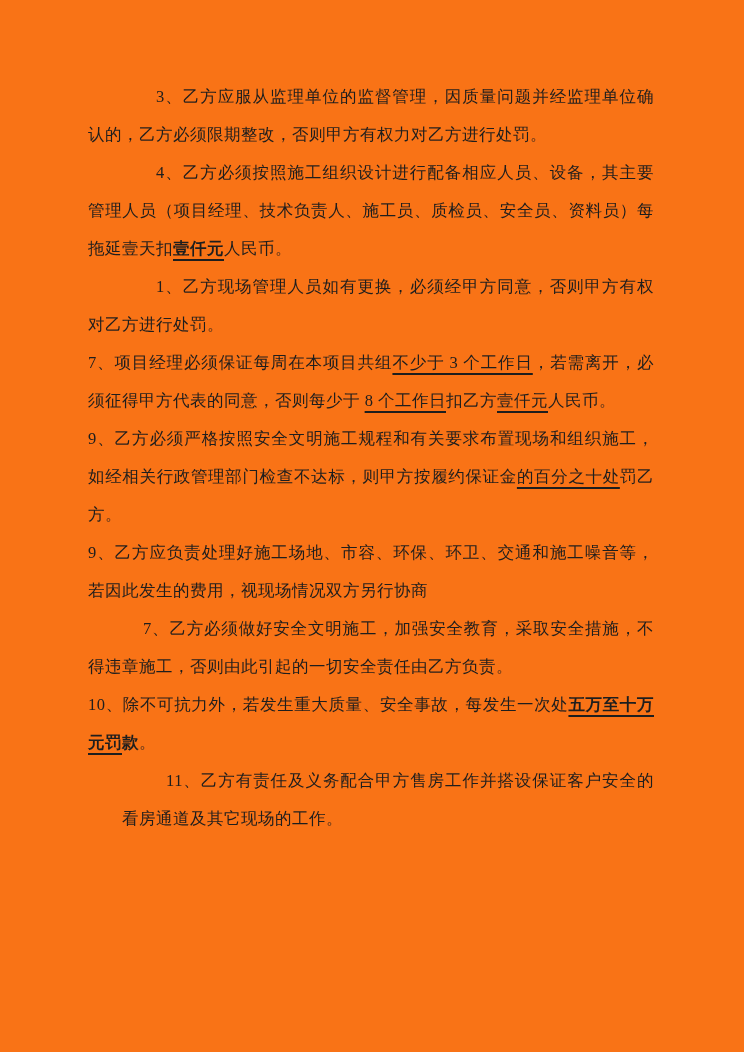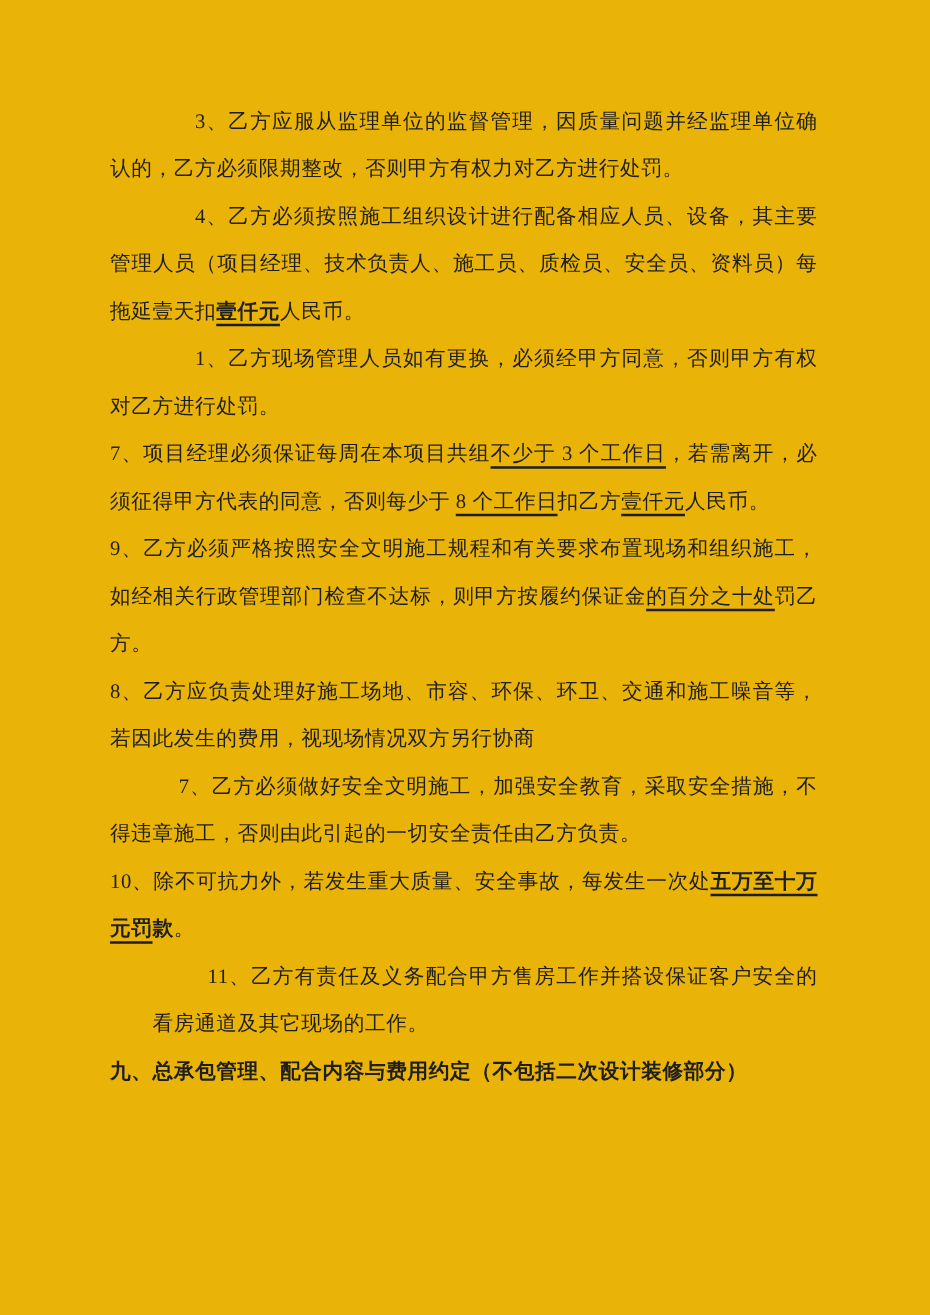--- a/index.html
+++ b/index.html
@@ -4,21 +4,21 @@
 <style>
   html,body{margin:0;padding:0;}
   body{
     width:744px;height:1052px;
     background:#ffffff;
     font-family:"Liberation Serif","DejaVu Serif",serif;
   }
   .page{
     position:relative;
     width:744px;height:1052px;
-    background:#eab308;
+    background:#f97316;
     overflow:hidden;
     text-decoration:underline;
   }
   .doc{
     position:absolute;
     left:88px;top:78px;
     width:566px;
     font-size:16.5px;
     line-height:38px;
     color:#1e1e1e;
@@ -45,19 +45,18 @@
 </head>
 <body>
 
 <div class="page">
   <div class="doc" style="color: rgb(30, 30, 30);">
       <p class="para indent-large"><span>3、乙方应服从监理单位的监督管理，因质量问题并经监理单位确认的，乙方必须限期整改，否则甲方有权力对乙方进行处罚。</span></p>
       <p class="para indent-large"><span>4、乙方必须按照施工组织设计进行配备相应人员、设备，其主要管理人员（项目经理、技术负责人、施工员、质检员、安全员、资料员）每拖延壹天扣</span><span class="b u">壹仟元</span><span>人民币。</span></p>
       <p class="para indent-large"><span>1、乙方现场管理人员如有更换，必须经甲方同意，否则甲方有权对乙方进行处罚。</span></p>
       <p class="para indent-none"><span>7、项目经理必须保证每周在本项目共组</span><span class="u">不少于 3 个工作日</span><span>，若需离开，必须征得甲方代表的同意，否则每少于 </span><span class="u">8 个工作日</span><span>扣乙方</span><span class="u">壹仟元</span><span>人民币。</span></p>
       <p class="para indent-none"><span>9、乙方必须严格按照安全文明施工规程和有关要求布置现场和组织施工，如经相关行政管理部门检查不达标，则甲方按履约保证金</span><span class="u">的百分之十处</span><span>罚乙方。</span></p>
-      <p class="para indent-none"><span>8、乙方应负责处理好施工场地、市容、环保、环卫、交通和施工噪音等，若因此发生的费用，视现场情况双方另行协商</span></p>
+      <p class="para indent-none"><span>9、乙方应负责处理好施工场地、市容、环保、环卫、交通和施工噪音等，若因此发生的费用，视现场情况双方另行协商</span></p>
       <p class="para indent-medium"><span>7、乙方必须做好安全文明施工，加强安全教育，采取安全措施，不得违章施工，否则由此引起的一切安全责任由乙方负责。</span></p>
       <p class="para indent-none"><span>10、除不可抗力外，若发生重大质量、安全事故，每发生一次处</span><span class="b u">五万至十万元罚</span><span class="b">款</span><span>。</span></p>
       <p class="para indent-small"><span>11、乙方有责任及义务配合甲方售房工作并搭设保证客户安全的看房通道及其它现场的工作。</span></p>
-      <p class="para indent-none heading"><span class="b">九、总承包管理、配合内容与费用约定（不包括二次设计装修部分）</span></p>
     </div>
 </div>
 
 </body></html>

